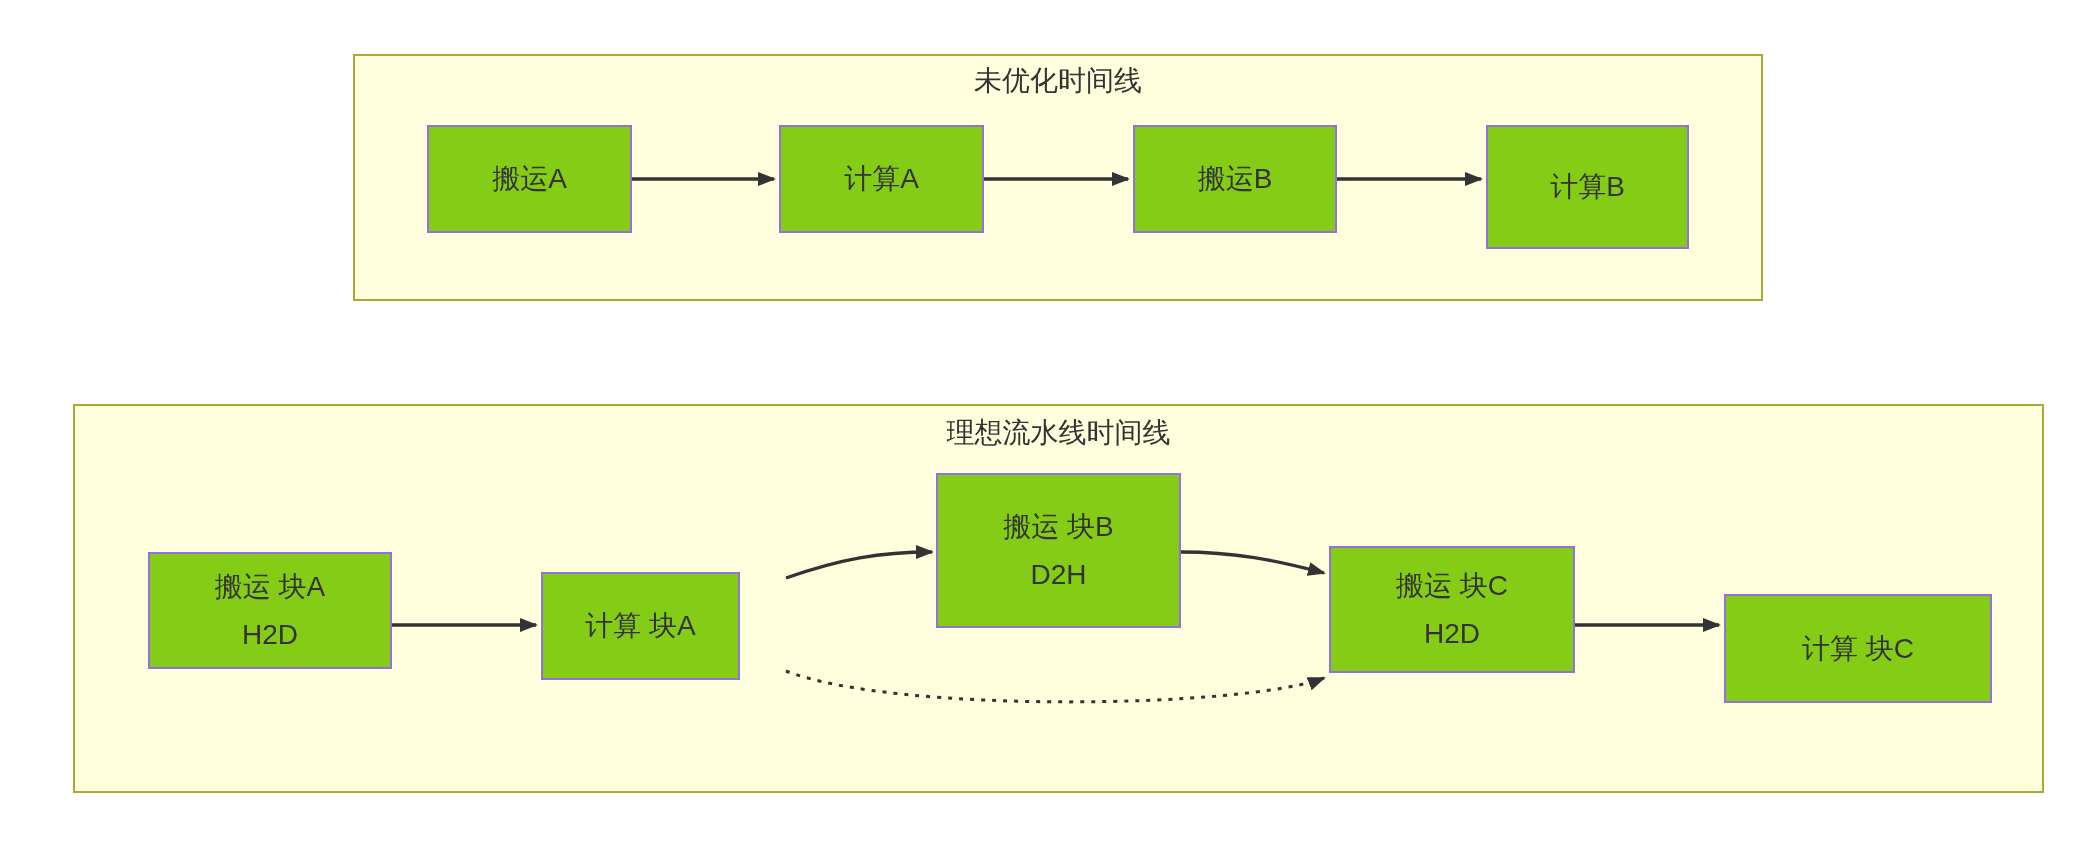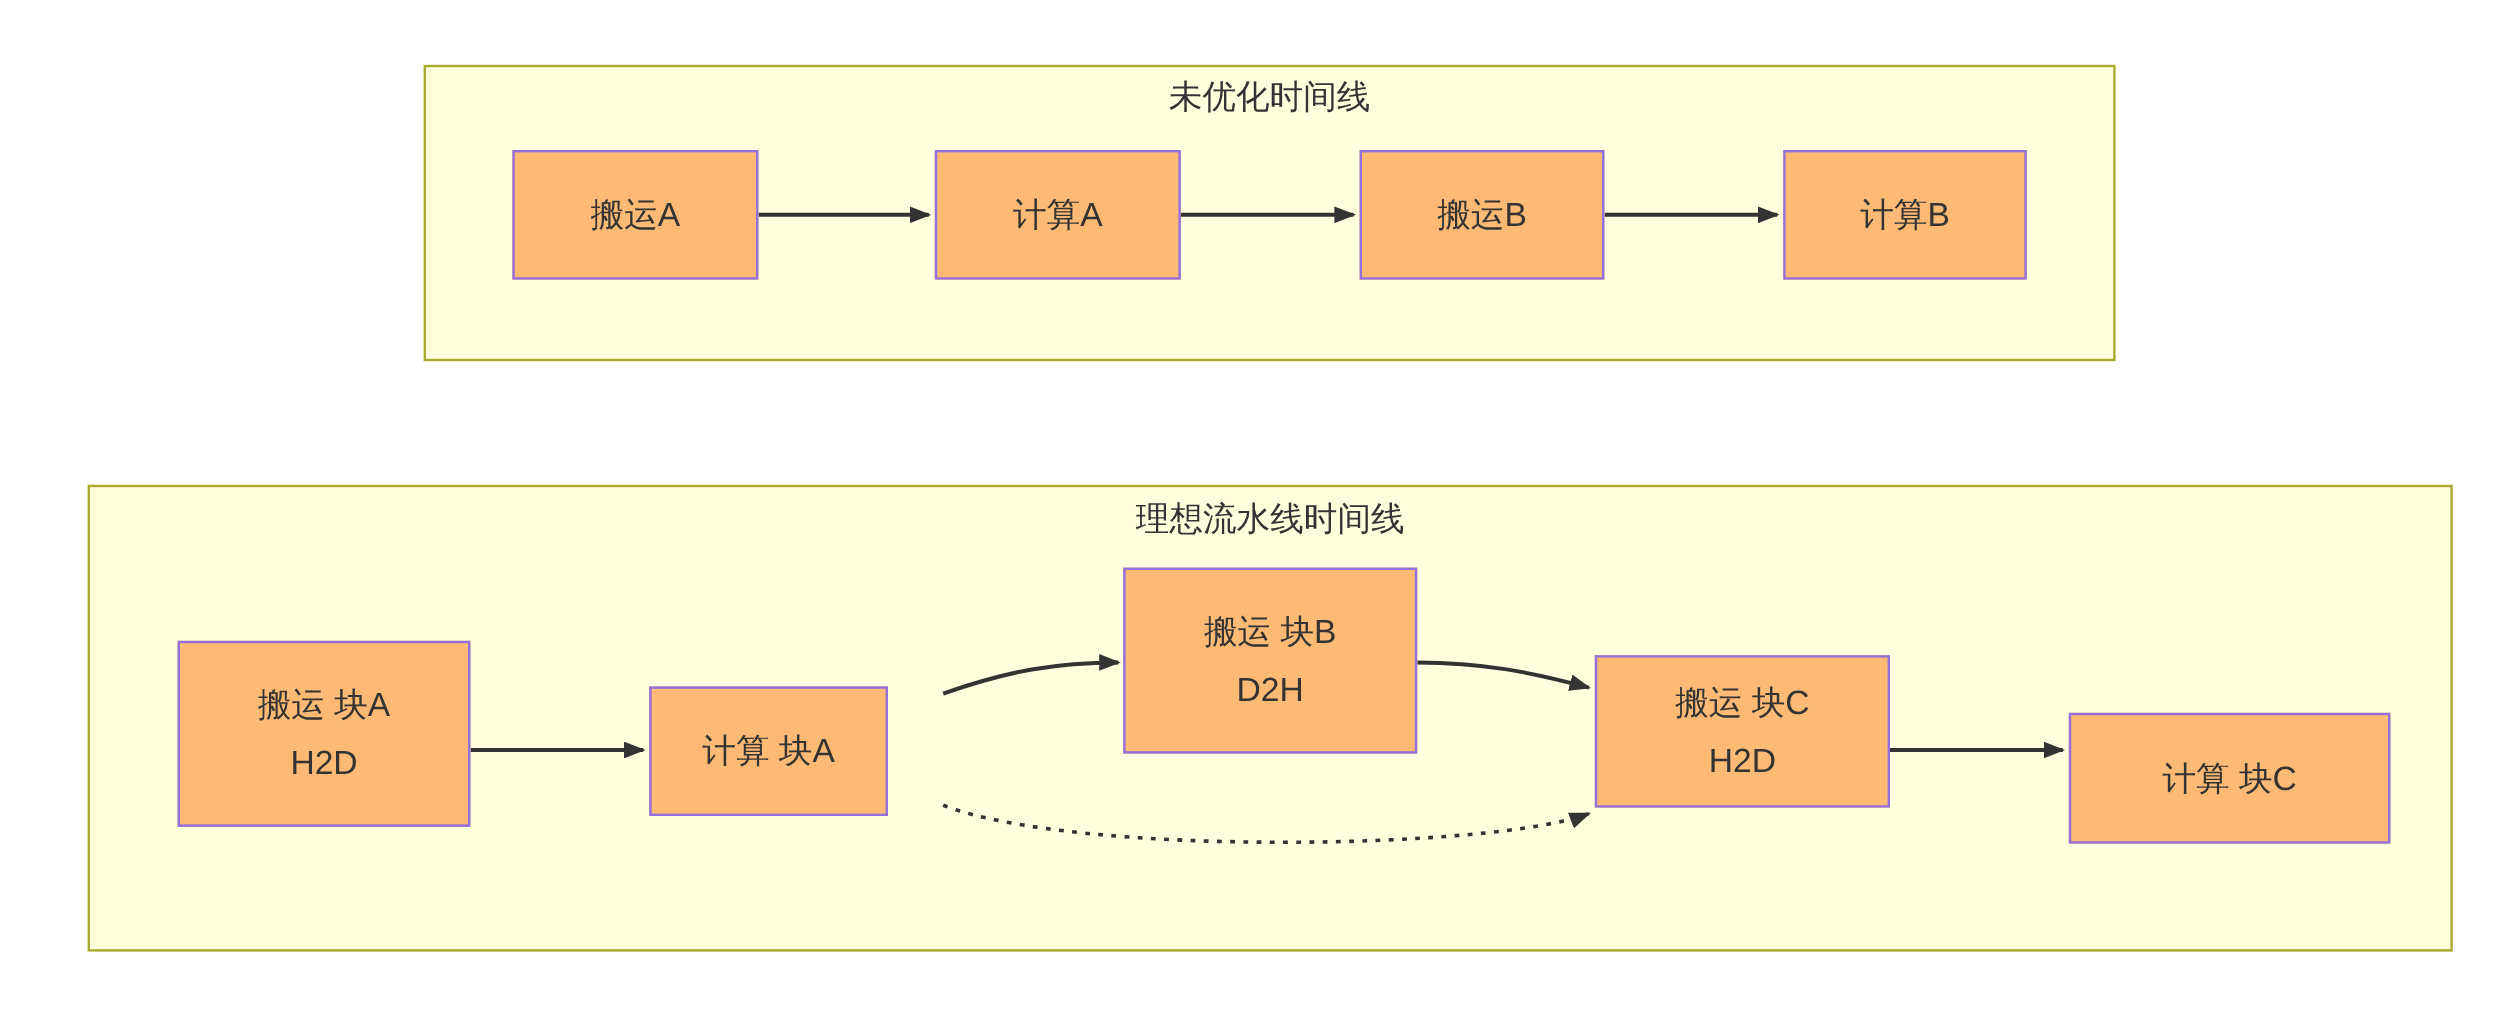--- a/index.html
+++ b/index.html
@@ -21,21 +21,21 @@
   }
   .group-title{
     position:absolute;left:0;right:0;top:6px;
     text-align:center;
     font-size:28px;
     color:#333333;
     white-space:nowrap;
   }
   .node{
     position:absolute;
-    background:#fdba74;
+    background:#84cc16;
     border:2.5px solid #9370db;
     box-sizing:border-box;
     display:flex;
     flex-direction:column;
     align-items:center;
     justify-content:center;
     font-size:28px;
     line-height:1.7;
     text-align:center;
     color:#333333;
@@ -76,25 +76,25 @@
 
   <div class="node" style="left:411px;top:125px;width:205px;height:108px">
     <span>搬运A</span>
   </div>
   <div class="node" style="left:1117px;top:125px;width:204px;height:108px">
     <span>搬运B</span>
   </div>
   <div class="node" style="left:763px;top:125px;width:205px;height:108px">
     <span>计算A</span>
   </div>
-  <div class="node" style="left:1470px;top:125px;width:203px;height:108px">
+  <div class="node" style="left:1470px;top:125px;width:203px;height:124px">
     <span>计算B</span>
   </div>
 
-  <div class="node" style="left:132px;top:534px;width:244px;height:155px">
+  <div class="node" style="left:132px;top:552px;width:244px;height:117px">
     <span>搬运 块A</span>
     <span>H2D</span>
   </div>
   <div class="node" style="left:525px;top:572px;width:199px;height:108px">
     <span>计算 块A</span>
   </div>
   <div class="node" style="left:920px;top:473px;width:245px;height:155px">
     <span>搬运 块B</span>
     <span>D2H</span>
   </div>

